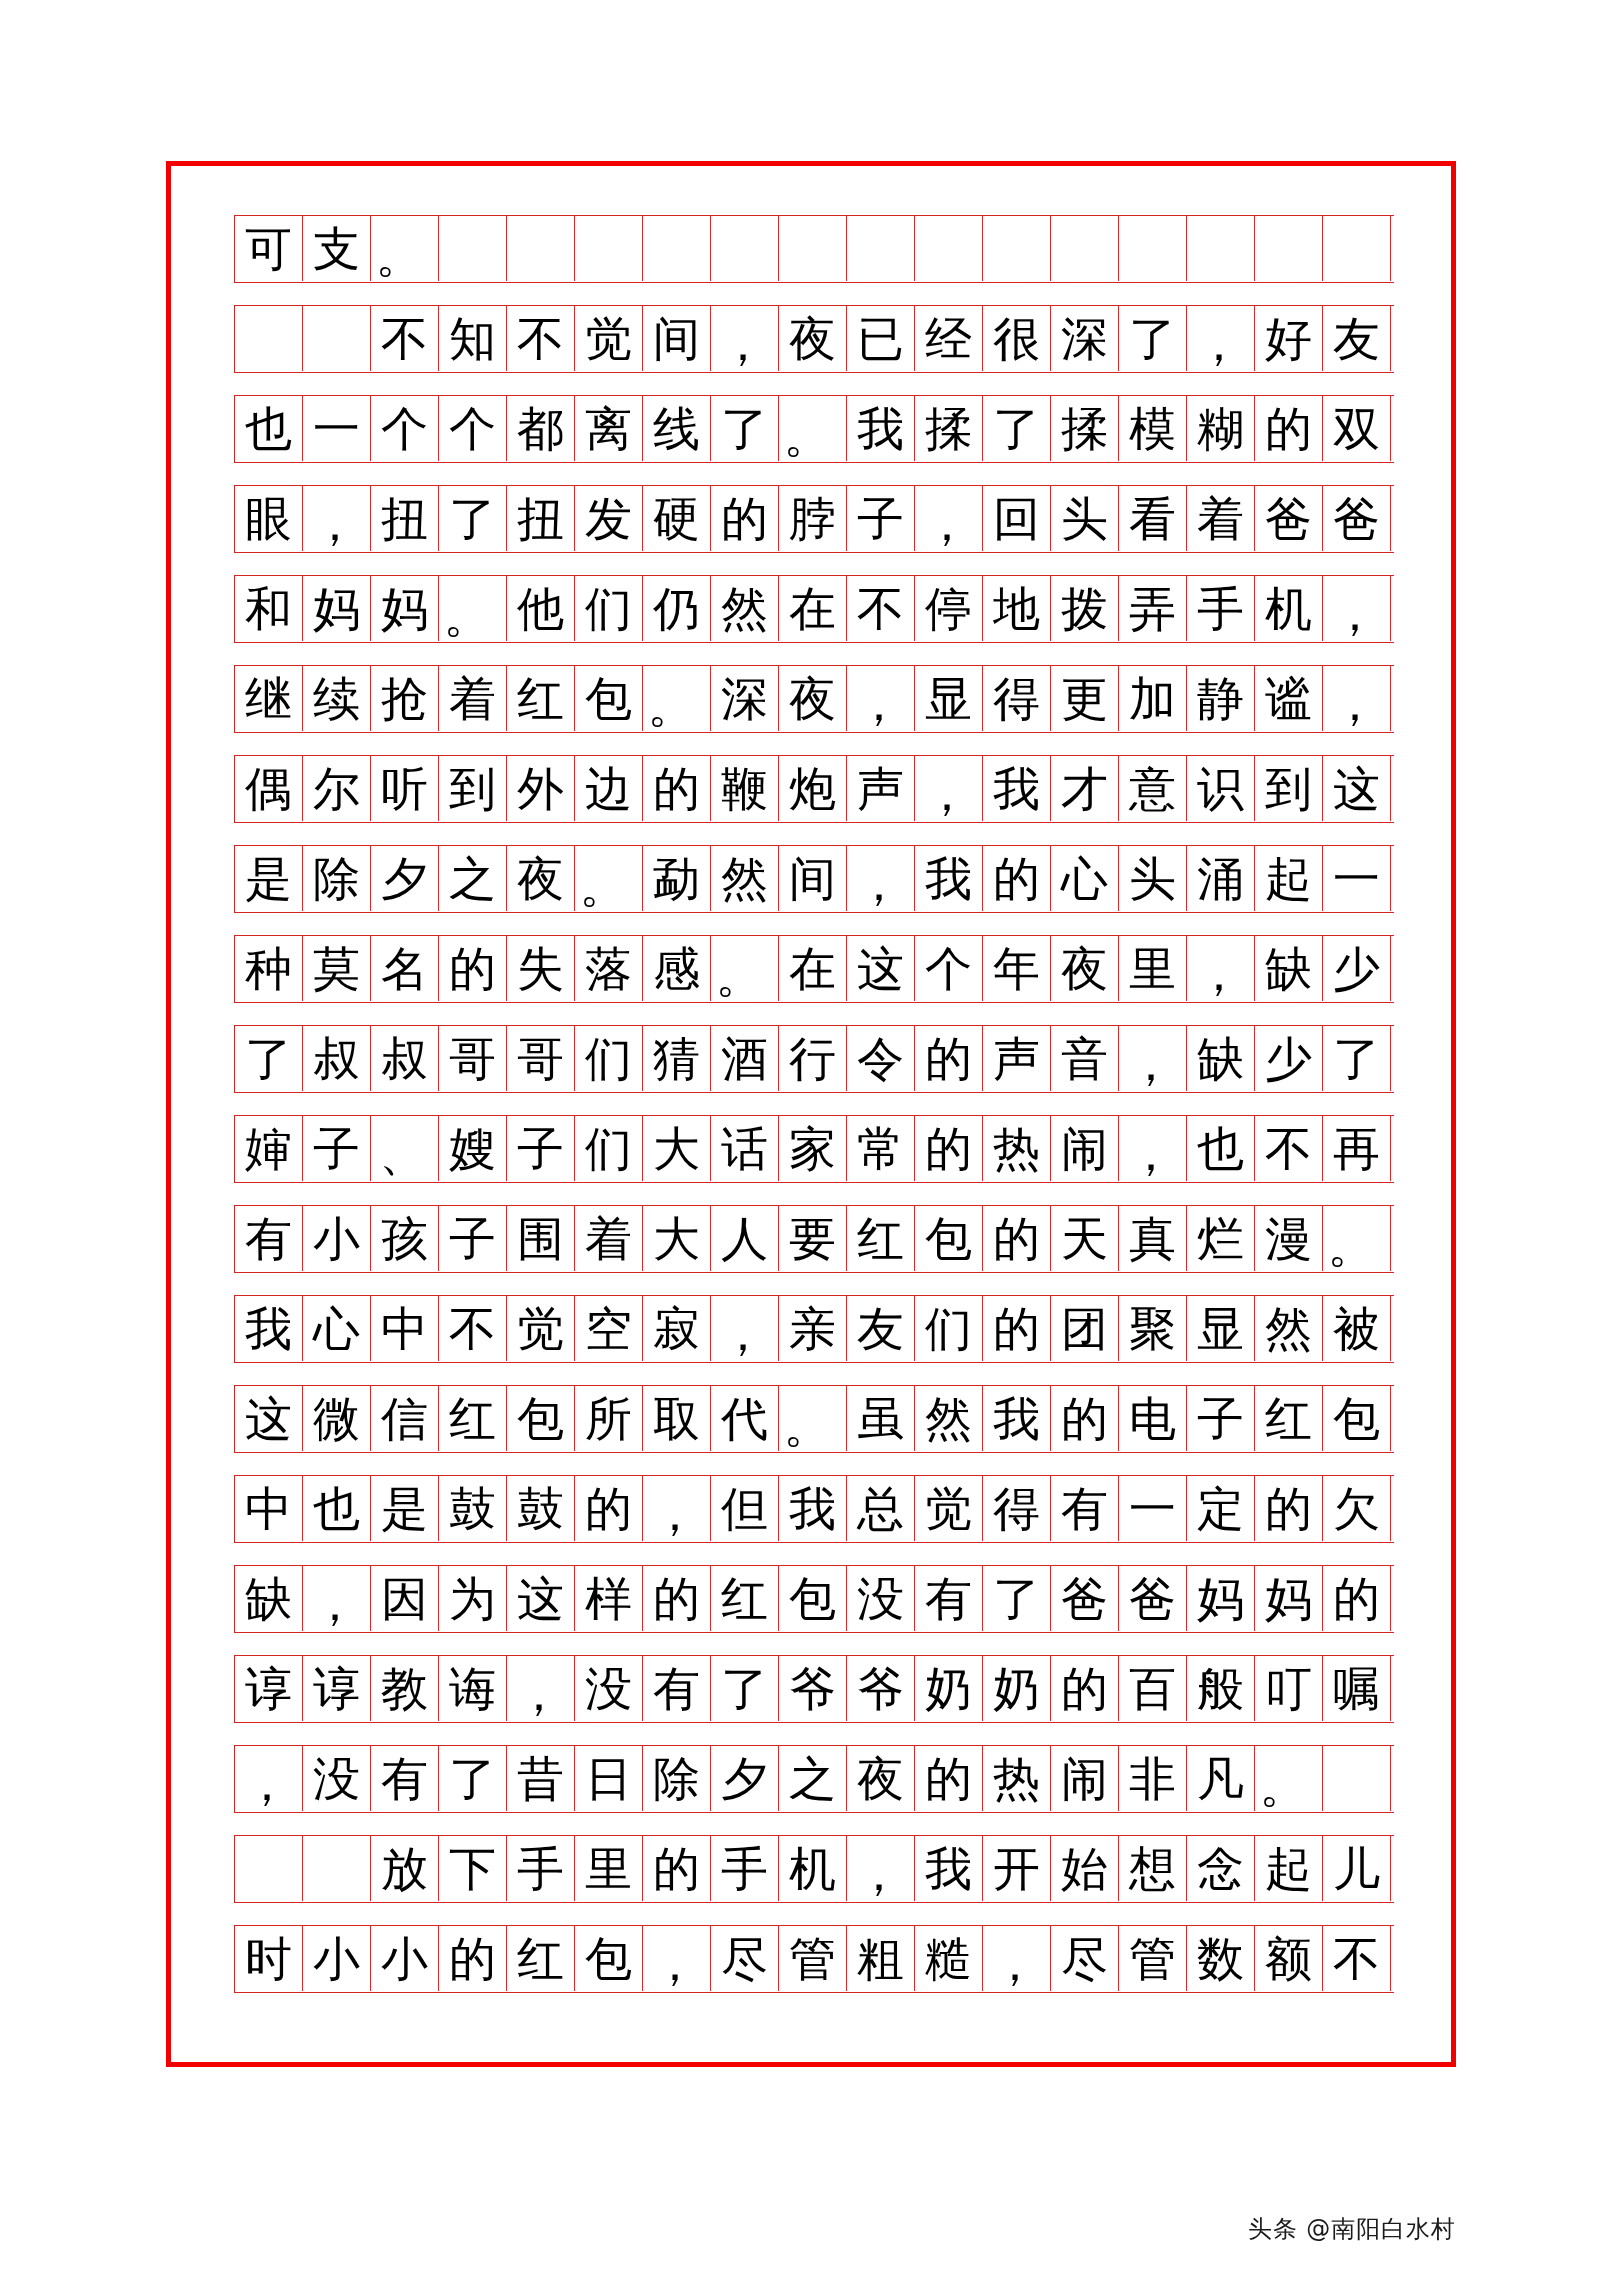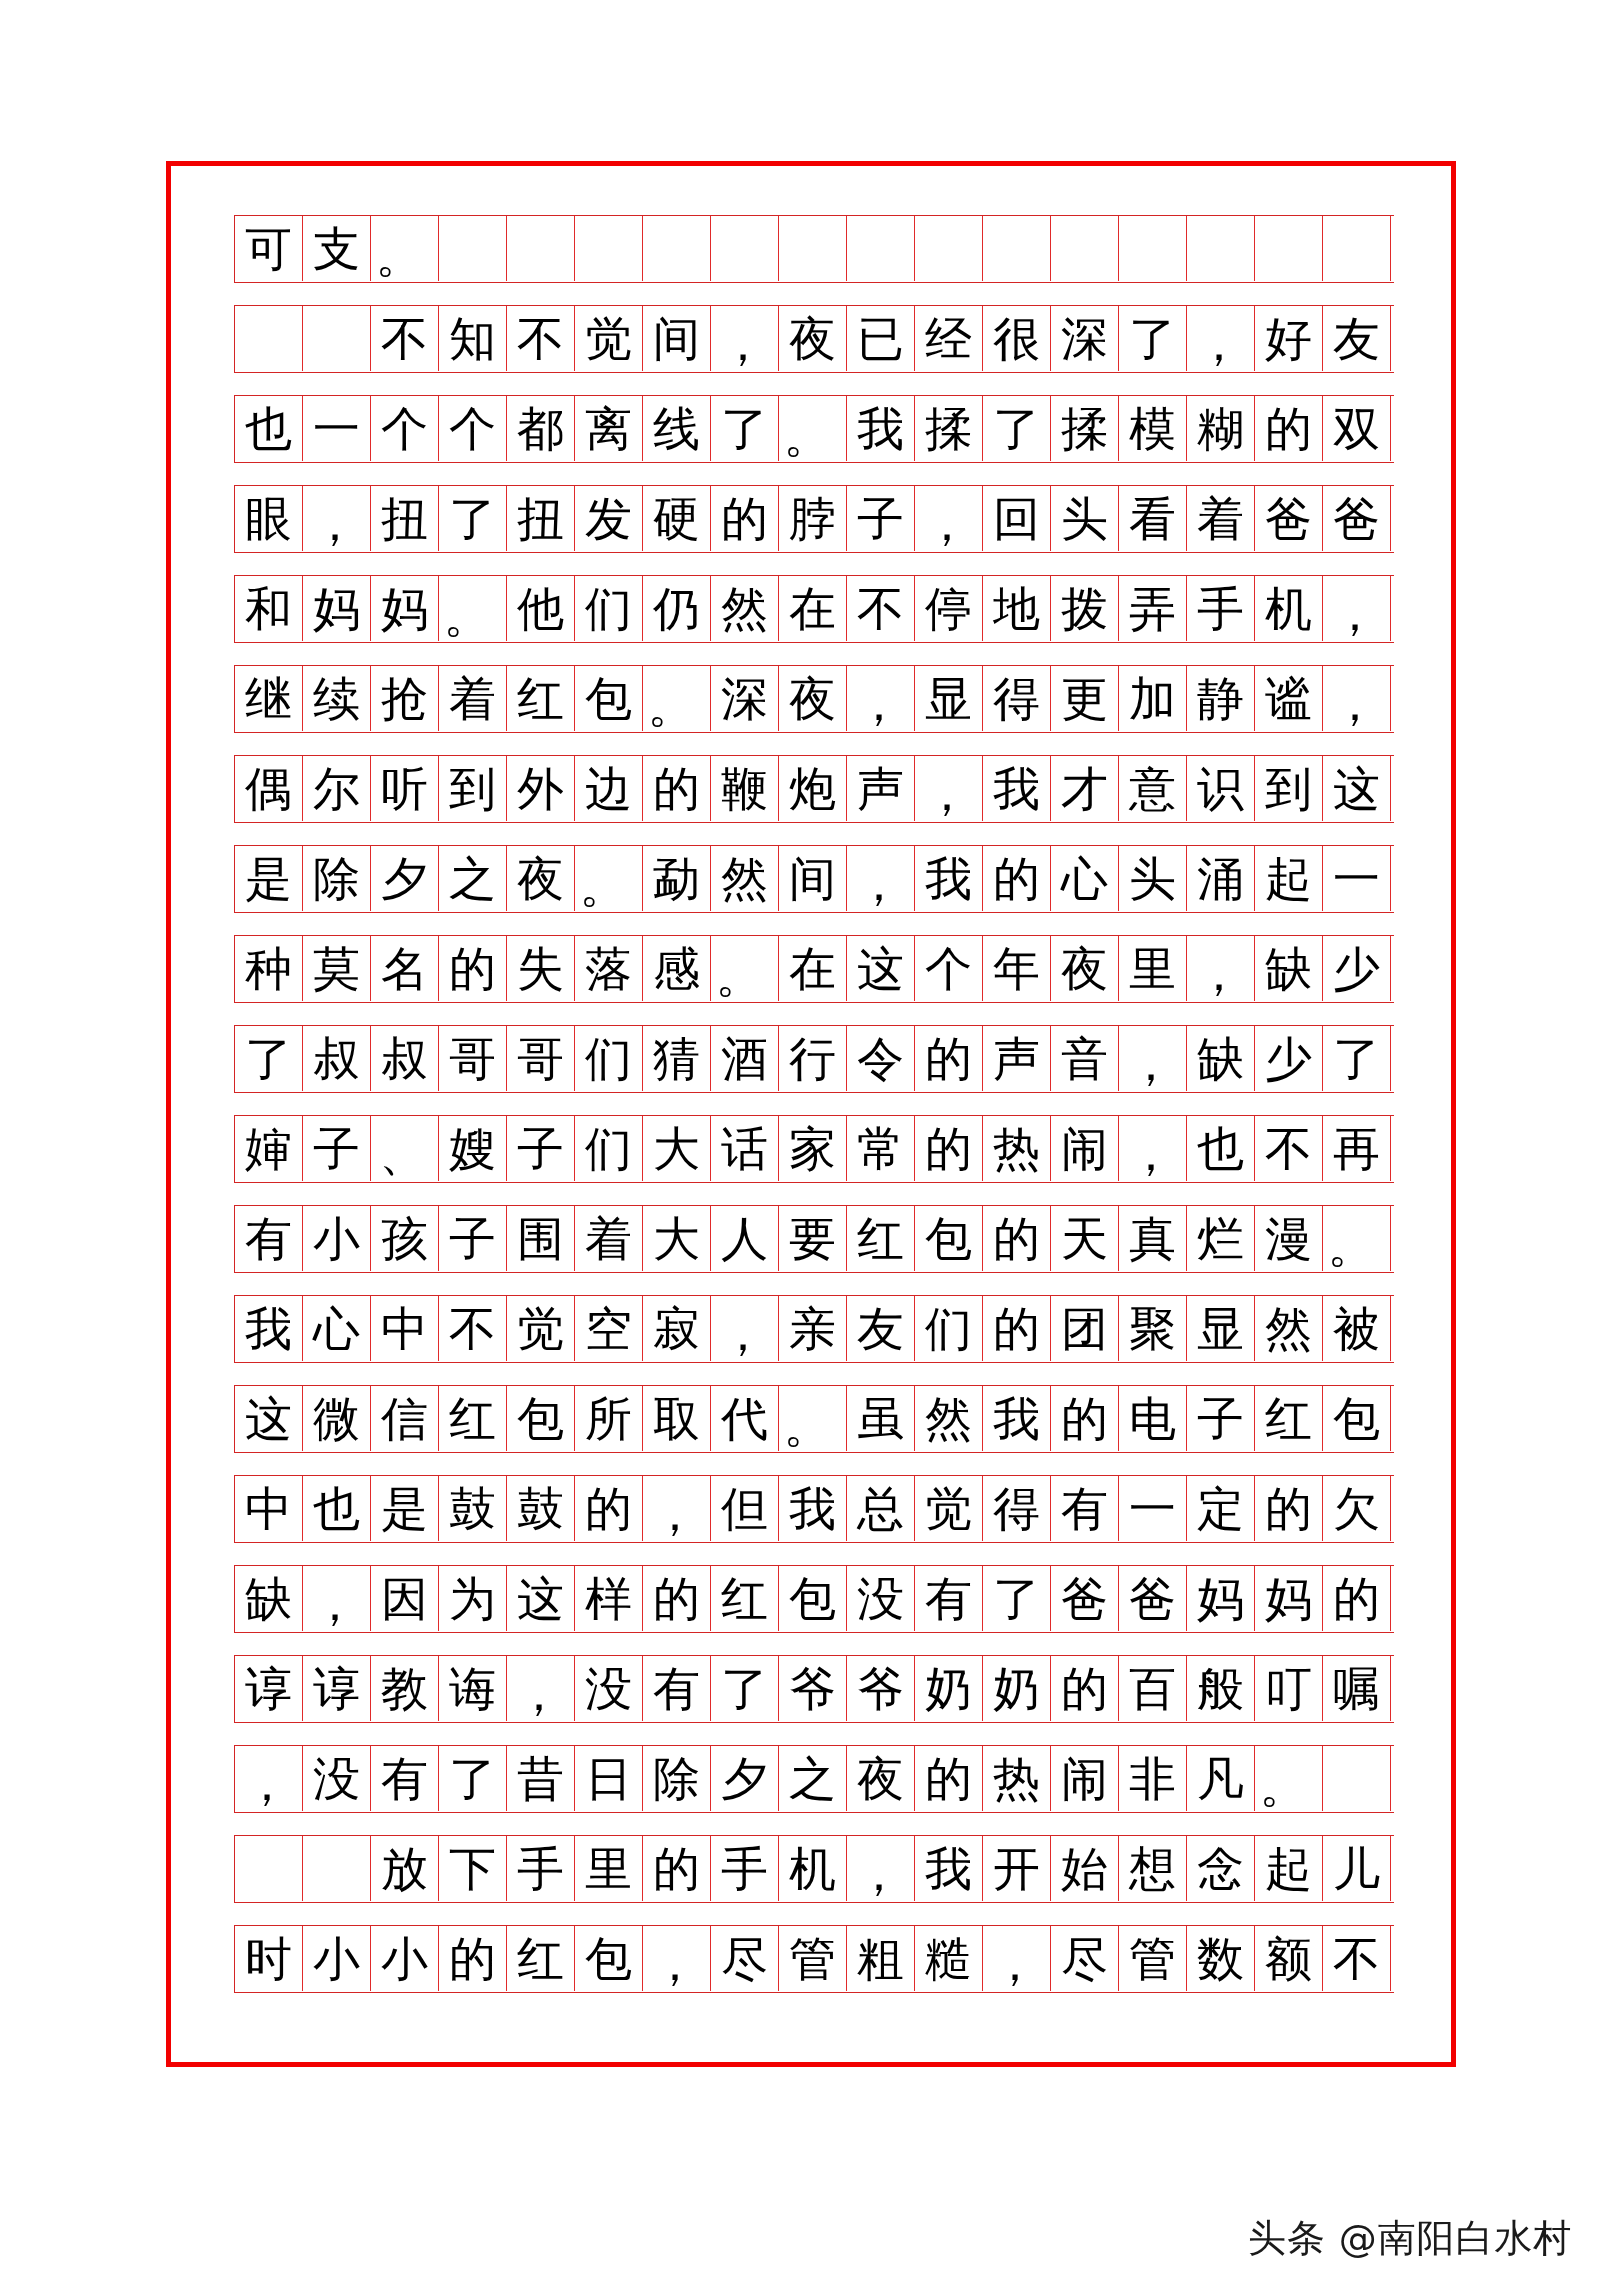--- a/index.html
+++ b/index.html
@@ -31,21 +31,21 @@
       color: #000000;
       line-height: 1;
     }
     .cell:last-child { width: 68px; }
     .cell.punct-comma { align-items: flex-end; justify-content: flex-start; padding-left: 8.2px; padding-bottom: 3.6px; }
     .cell.punct-period { align-items: flex-end; justify-content: flex-start; padding-left: 4.5px; padding-bottom: 1.8px; }
     .watermark {
       position: absolute;
       left: 1248px; top: 2213px;
       font-family: "DejaVu Sans", "Liberation Sans", sans-serif;
-      font-size: 38px;
+      font-size: 24px;
       color: #1a1a1a;
       letter-spacing: 0.9px;
       white-space: nowrap;
       text-shadow: 0 0 0.9px rgba(255,255,255,0.8);
     }
   </style>
 </head>
 <body>
 
 <div class="outer-border"></div>

